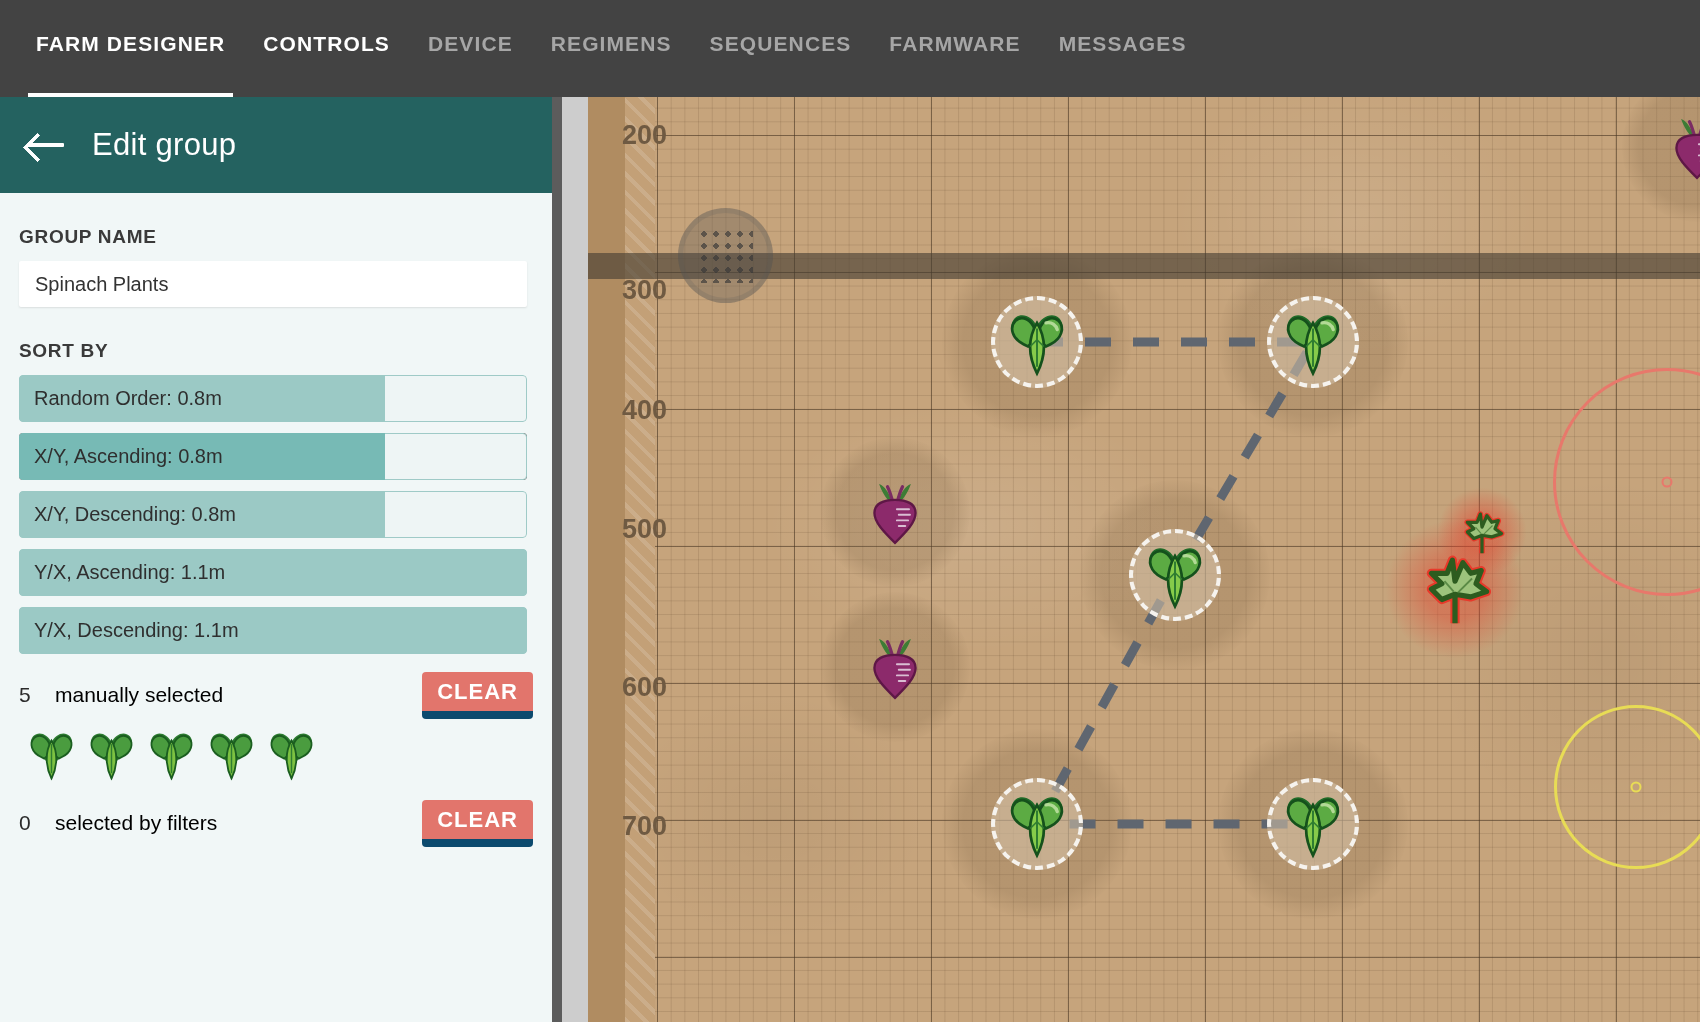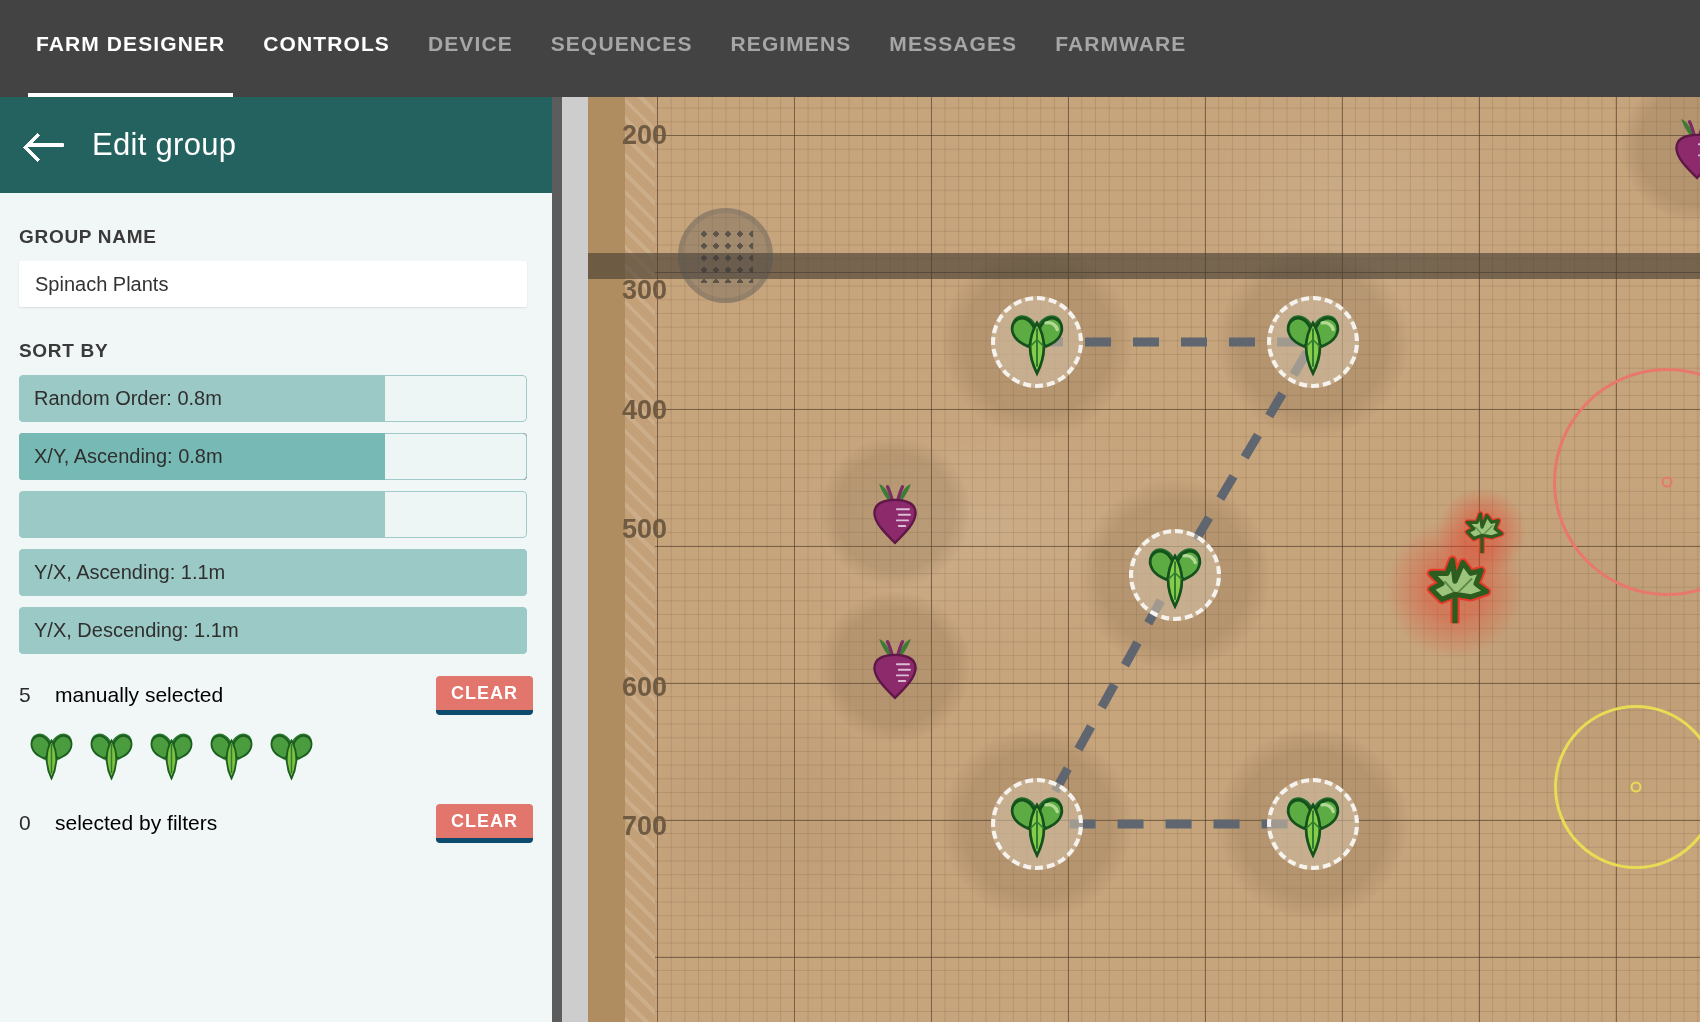--- a/index.html
+++ b/index.html
@@ -102,22 +102,22 @@
   #collapse-chevron {
     margin-left: auto; margin-right: 10px; width: 0; height: 0;
     border-left: 14px solid transparent; border-right: 14px solid transparent;
     border-bottom: 15px solid #2b2b2b; cursor: pointer;
   }
   .count-row { display: flex; align-items: center; margin-top: 24px; height: 34px; }
   .count-num { width: 36px; font-size: 21px; color: #2b2b2b; }
   .count-label { font-size: 21px; color: #000000; }
   .clear-btn {
     margin-left: auto; background: #e2756c; color: #fff;
-    font-size: 18px; font-weight: bold; letter-spacing: 1px;
-    border: none; border-bottom: 5px solid #0c4a6e; border-radius: 4px;
+    font-size: 22px; font-weight: bold; letter-spacing: 1px;
+    border: none; border-bottom: 8px solid #0c4a6e; border-radius: 4px;
     padding: 7px 15px 6px; cursor: pointer;
     font-family: "Liberation Sans", sans-serif;
   }
   #member-icons { display: flex; margin-top: 14px; margin-left: 3px; }
   #member-icons .leafwrap { width: 59px; height: 58px; margin-right: 1px; }
 
   
   #map {
     position: absolute; left: 552px; top: 97px; width: 1148px; height: 925px;
     overflow: hidden; background: #c9c9c9; padding-left: 24px;
@@ -203,24 +203,24 @@
   }
 </style>
 </head>
 <body>
 
 <div id="topnav">
   <div class="nav-tabs">
     <div class="nav-tab active"><span>FARM DESIGNER</span></div>
     <div class="nav-tab bright"><span>CONTROLS</span></div>
     <div class="nav-tab"><span>DEVICE</span></div>
+    <div class="nav-tab"><span>REGIMENS</span></div>
     <div class="nav-tab"><span>SEQUENCES</span></div>
-    <div class="nav-tab"><span>REGIMENS</span></div>
+    <div class="nav-tab"><span>FARMWARE</span></div>
     <div class="nav-tab"><span>MESSAGES</span></div>
-    <div class="nav-tab"><span>FARMWARE</span></div>
   </div>
 </div>
 
 <div id="panel">
   <div id="panel-header">
     <div id="back-arrow"></div>
     <div id="panel-title">Edit group</div>
   </div>
 
   <div class="panel-body">
@@ -236,20 +236,21 @@
         <div class="sort-text">Random Order: 0.8m</div>
       </div>
       <div class="sort-row selected">
         <div class="track"></div>
         <div class="fill" style="width:72%"></div>
         <div class="sort-text">X/Y, Ascending: 0.8m</div>
       </div>
       <div class="sort-row">
         <div class="track"></div>
         <div class="fill" style="width:72%"></div>
+        <div class="sort-text">X/Y, Descending: 0.8m</div>
       </div>
       <div class="sort-row full">
         <div class="track"></div>
         <div class="fill" style="width:100%"></div>
         <div class="sort-text">Y/X, Ascending: 1.1m</div>
       </div>
       <div class="sort-row full">
         <div class="track"></div>
         <div class="fill" style="width:100%"></div>
         <div class="sort-text">Y/X, Descending: 1.1m</div>

